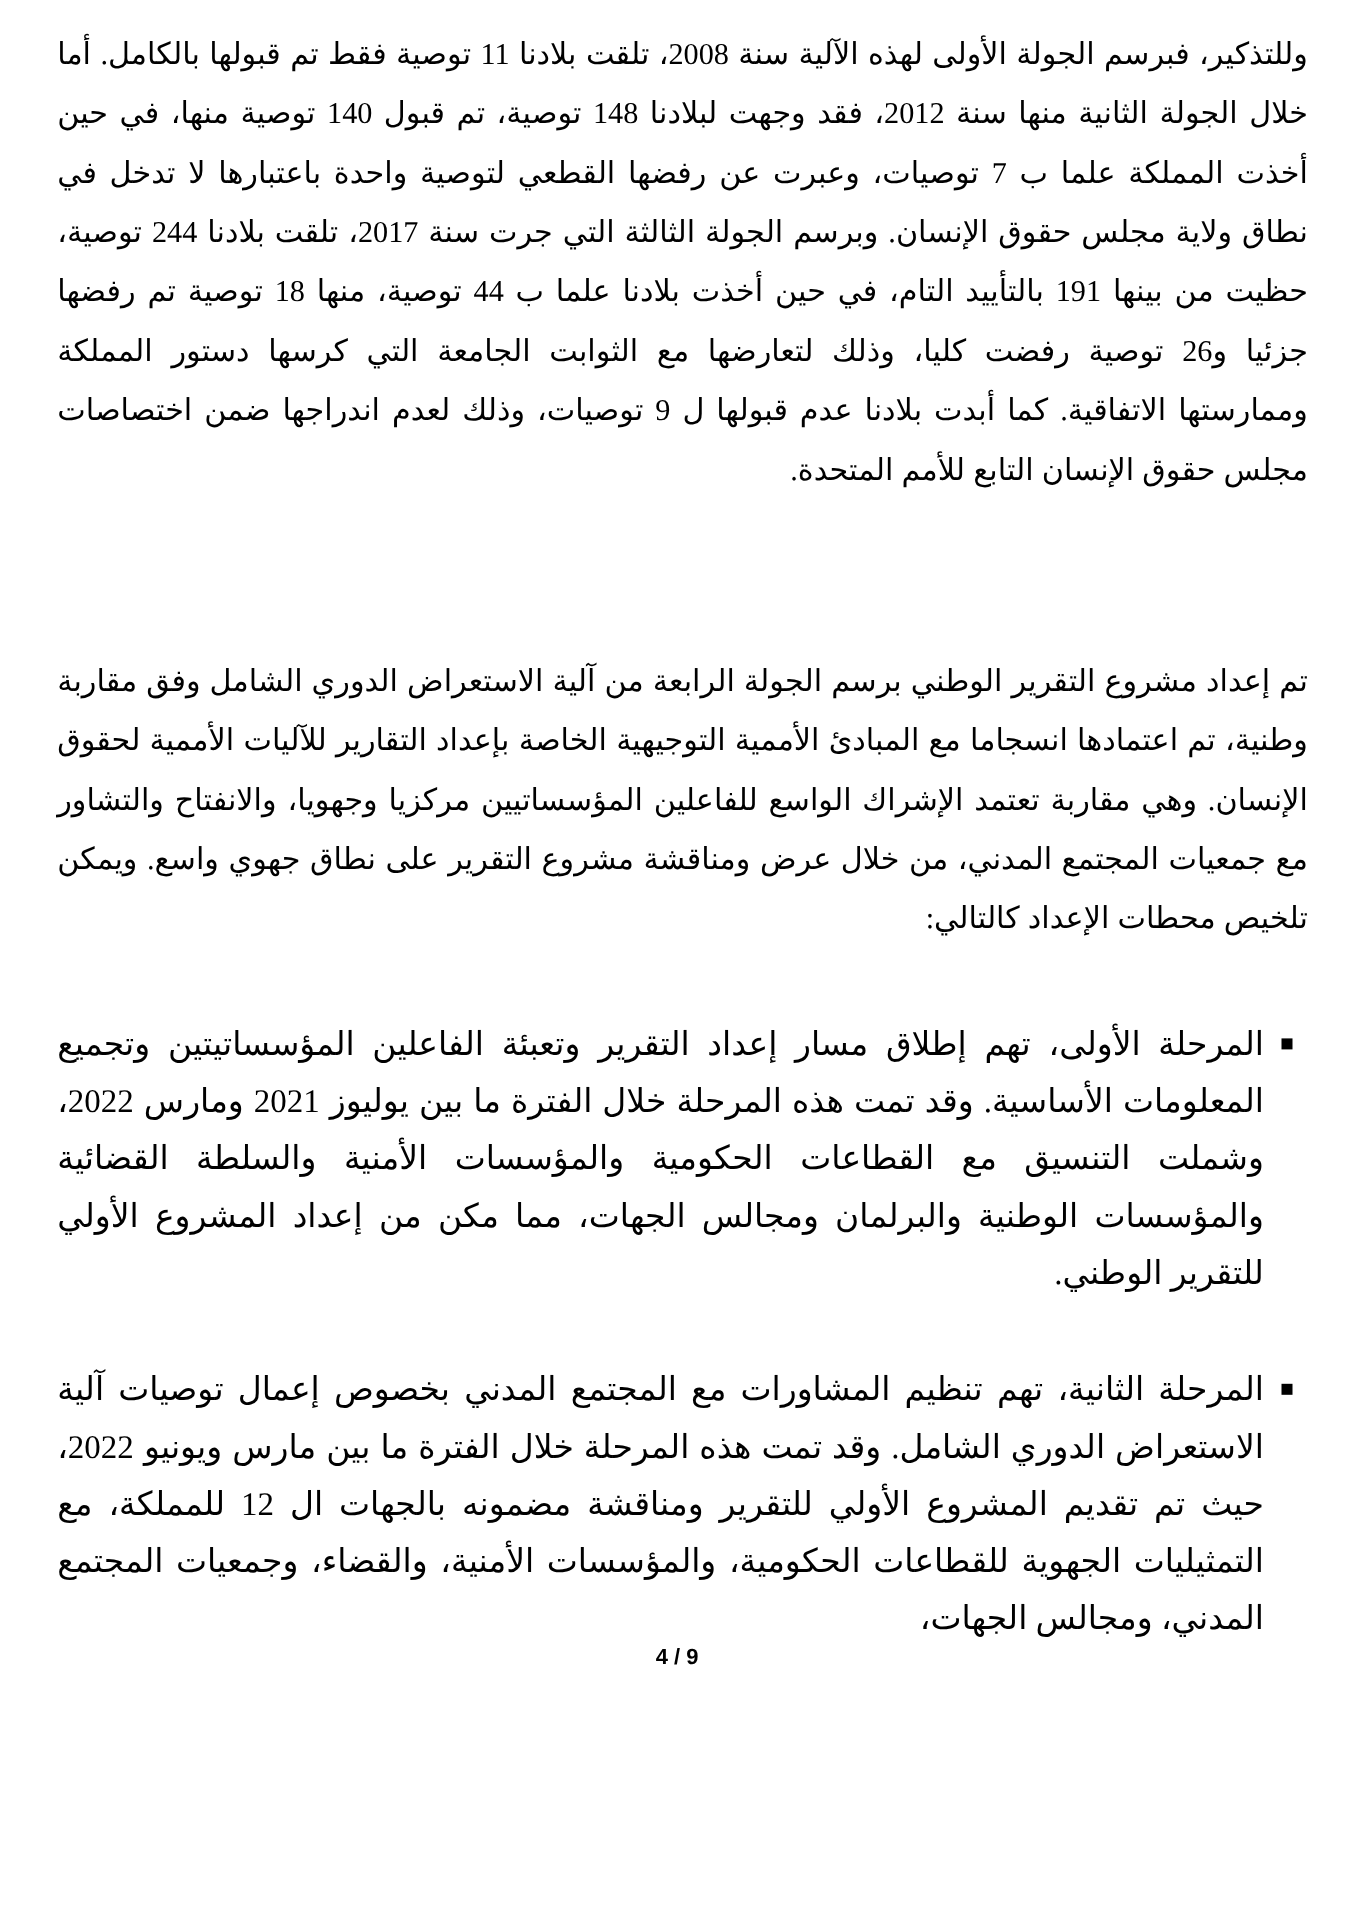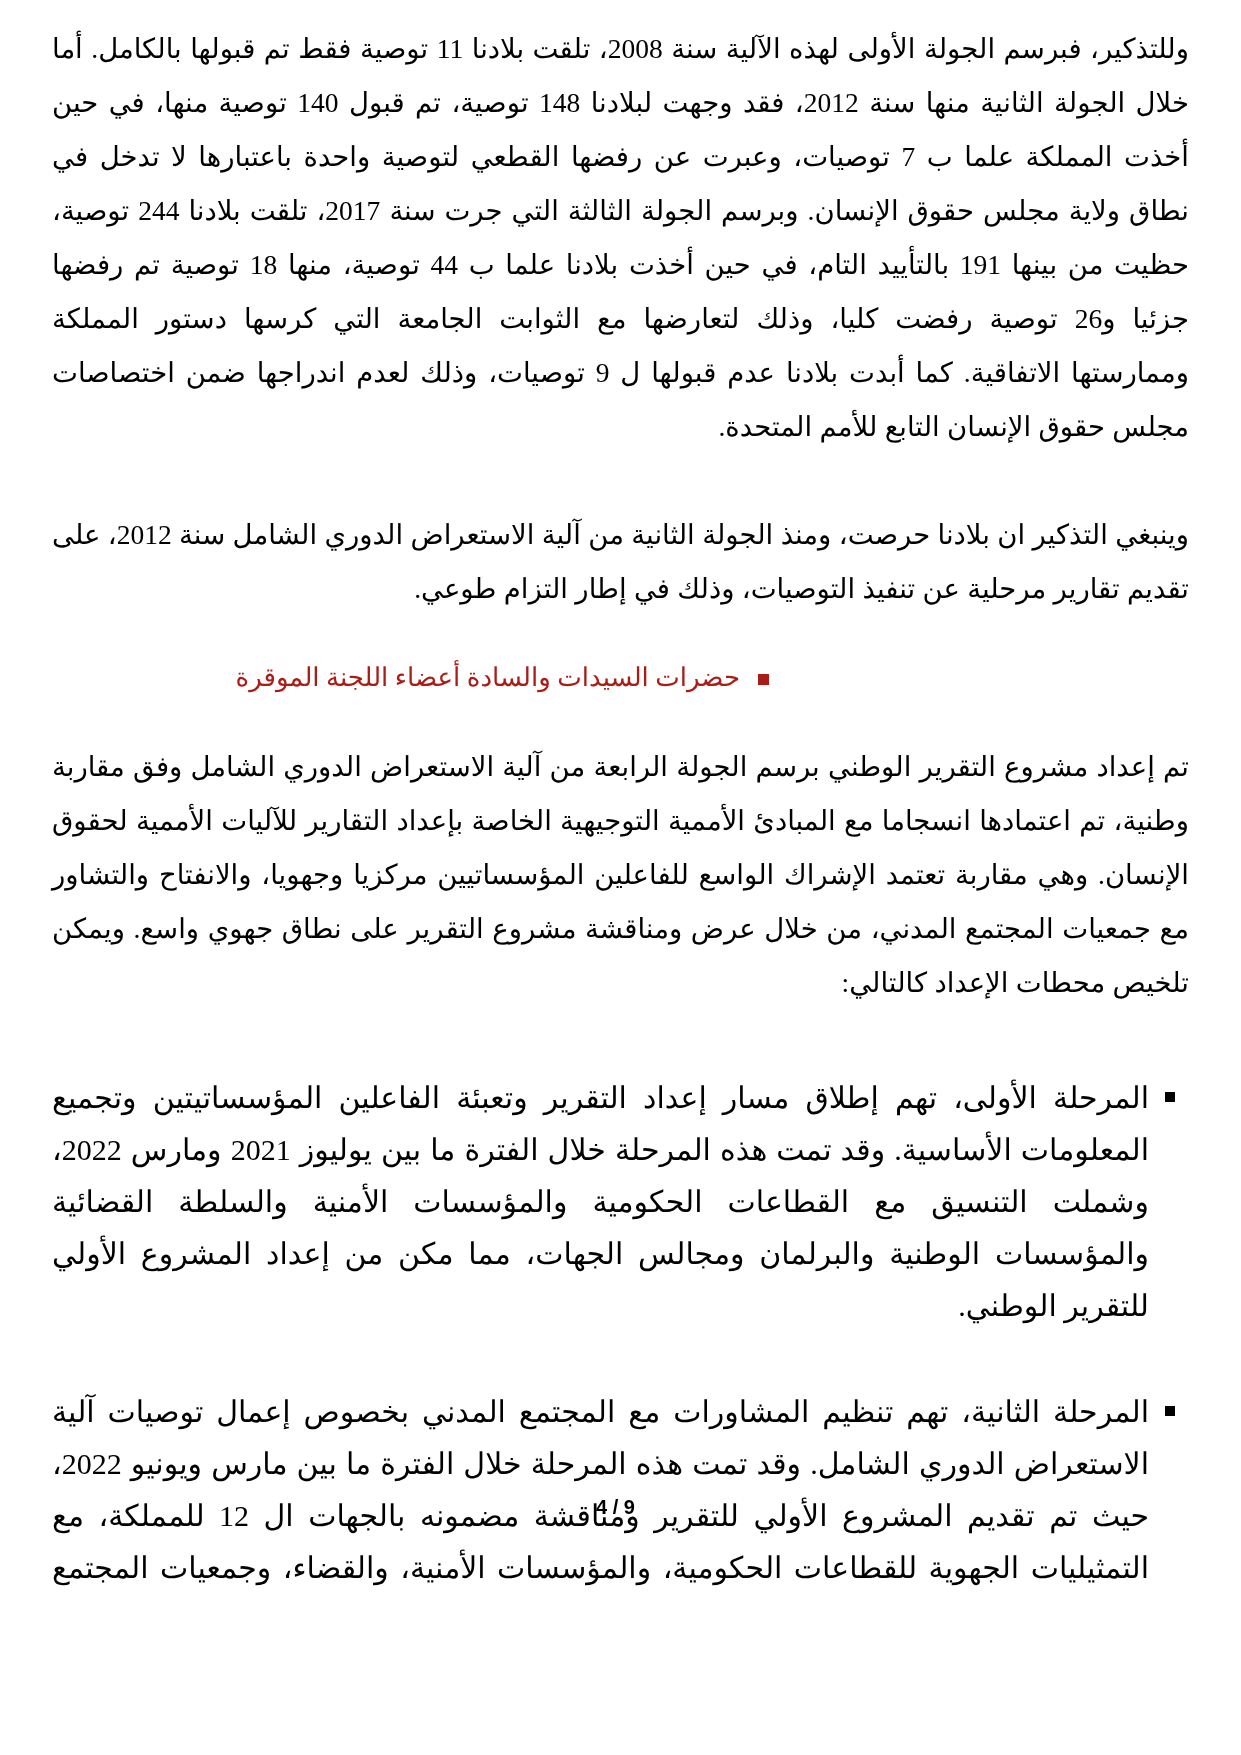--- a/index.html
+++ b/index.html
@@ -100,28 +100,23 @@
 </head>
 <body>
 
 <div class="page">
   <div class="content">
 
     <p class="body-par">وللتذكير، فبرسم الجولة الأولى لهذه الآلية سنة 2008، تلقت بلادنا 11 توصية فقط تم قبولها بالكامل. أما خلال الجولة الثانية منها سنة 2012، فقد وجهت لبلادنا 148 توصية، تم قبول 140 توصية منها، في حين أخذت المملكة علما ب 7 توصيات، وعبرت عن رفضها القطعي لتوصية واحدة باعتبارها لا تدخل في نطاق ولاية مجلس حقوق الإنسان. وبرسم الجولة الثالثة التي جرت سنة 2017، تلقت بلادنا 244 توصية، حظيت من بينها 191 بالتأييد التام، في حين أخذت بلادنا علما ب 44 توصية، منها 18 توصية تم رفضها جزئيا و26 توصية رفضت كليا، وذلك لتعارضها مع الثوابت الجامعة التي كرسها دستور المملكة وممارستها الاتفاقية. كما أبدت بلادنا عدم قبولها ل 9 توصيات، وذلك لعدم اندراجها ضمن اختصاصات مجلس حقوق الإنسان التابع للأمم المتحدة.</p>
 
     <div class="gap-md"></div>
 
-    <p class="body-par">وينبغي التذكير ان بلادنا حرصت، ومنذ الجولة الثانية من آلية الاستعراض الدوري الشامل سنة 2012، على تقديم تقارير مرحلية عن تنفيذ التوصيات، وذلك في إطار التزام طوعي.</p>
 
     <div class="gap-sm"></div>
 
-    <div class="red-heading">
-      <span class="sq-bullet"></span>
-      <span class="red-text">حضرات السيدات والسادة أعضاء اللجنة الموقرة</span>
-    </div>
 
     <div class="gap-sm"></div>
 
     <p class="body-par">تم إعداد مشروع التقرير الوطني برسم الجولة الرابعة من آلية الاستعراض الدوري الشامل وفق مقاربة وطنية، تم اعتمادها انسجاما مع المبادئ الأممية التوجيهية الخاصة بإعداد التقارير للآليات الأممية لحقوق الإنسان. وهي مقاربة تعتمد الإشراك الواسع للفاعلين المؤسساتيين مركزيا وجهويا، والانفتاح والتشاور مع جمعيات المجتمع المدني، من خلال عرض ومناقشة مشروع التقرير على نطاق جهوي واسع. ويمكن تلخيص محطات الإعداد كالتالي:</p>
 
     <div class="gap-lg"></div>
 
     <div class="bullet-item">
       <span class="sq-bullet"></span>
       <span class="item-text">المرحلة الأولى، تهم إطلاق مسار إعداد التقرير وتعبئة الفاعلين المؤسساتيتين وتجميع المعلومات الأساسية. وقد تمت هذه المرحلة خلال الفترة ما بين يوليوز 2021 ومارس 2022، وشملت التنسيق مع القطاعات الحكومية والمؤسسات الأمنية والسلطة القضائية والمؤسسات الوطنية والبرلمان ومجالس الجهات، مما مكن من إعداد المشروع الأولي للتقرير الوطني.</span>

